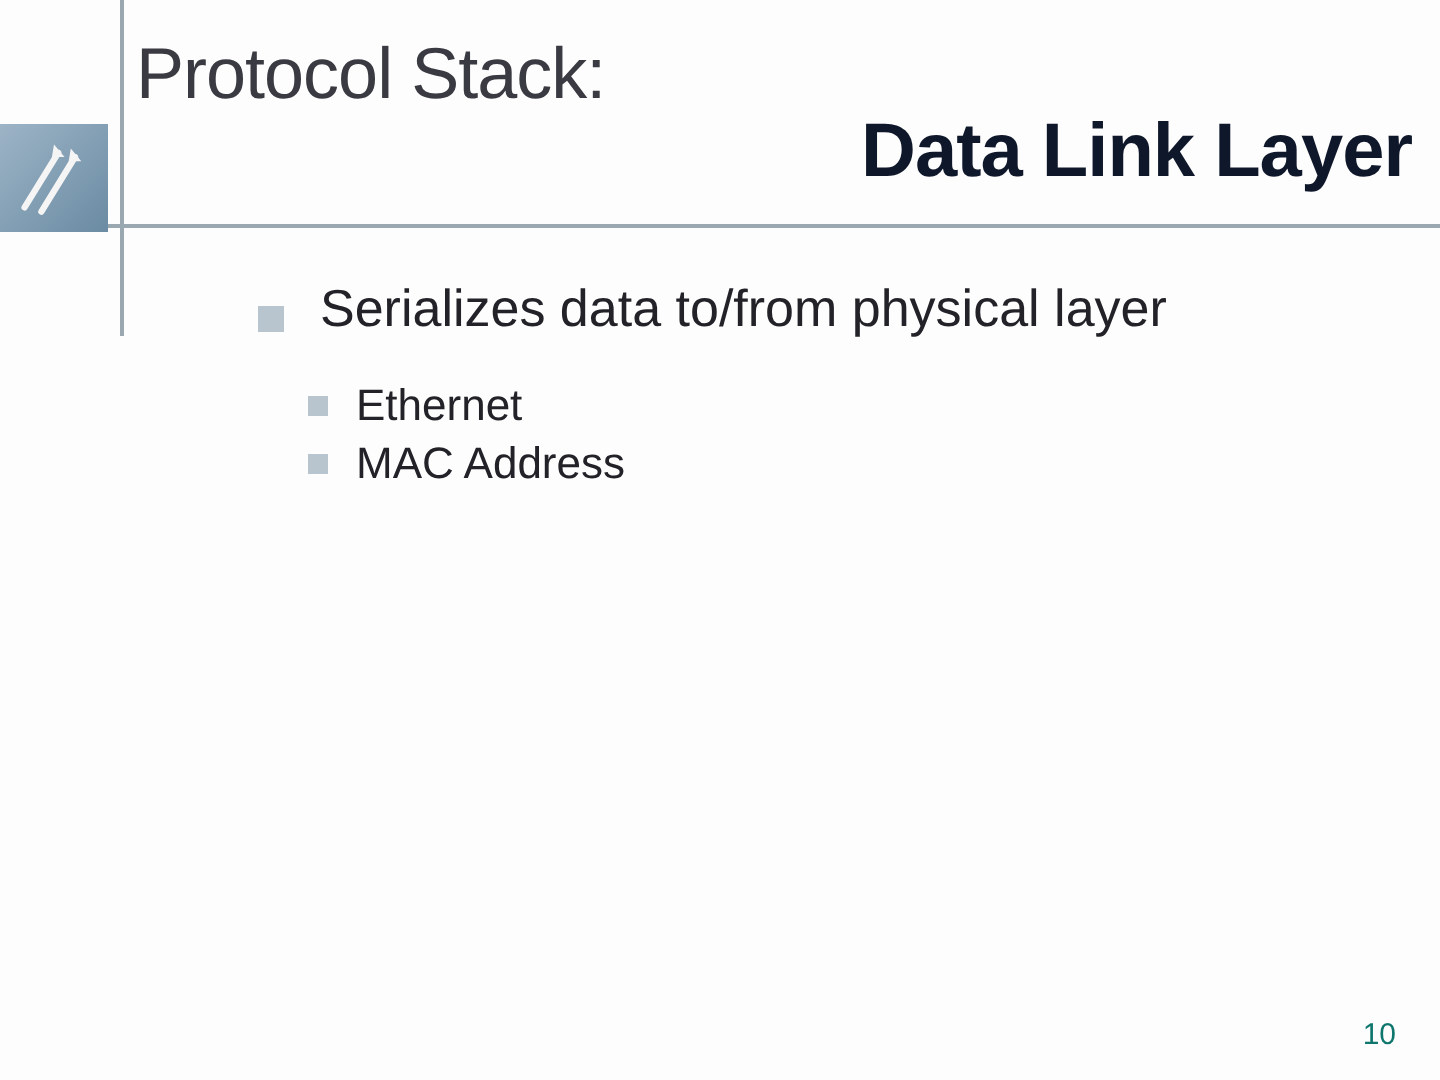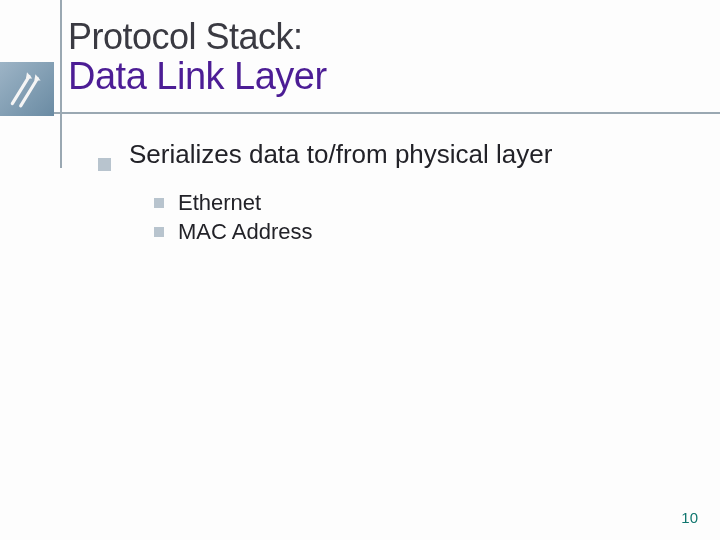--- a/index.html
+++ b/index.html
@@ -33,24 +33,25 @@
   }
   .title-line1 {
     font-size: 36px;
     font-weight: 400;
     color: #3a3a42;
     line-height: 1.05;
     letter-spacing: -0.5px;
   }
   .title-line2 {
     font-size: 38px;
-    font-weight: 400;
-    color: #4c1d95;
+    font-weight: 700;
+    color: #0f172a;
     line-height: 1.1;
     letter-spacing: -0.5px;
+    text-align: right;
   }
   .vline {
     position: absolute;
     left: 60px;
     top: 0;
     width: 2px;
     height: 168px;
     background: #9aa8b2;
   }
   .hline {
@@ -62,22 +63,23 @@
     background: #9aa8b2;
   }
   .content {
     position: absolute;
     top: 138px;
     left: 98px;
     right: 40px;
   }
   .bullet-row {
     display: flex;
-    align-items: flex-end;
+    align-items: center;
     margin-bottom: 2px;
+    margin-left: 31px;
   }
   .bullet-icon {
     width: 13px;
     height: 13px;
     background: #b8c4ce;
     flex-shrink: 0;
     margin-top: 10px;
     margin-right: 18px;
   }
   .bullet-text {

